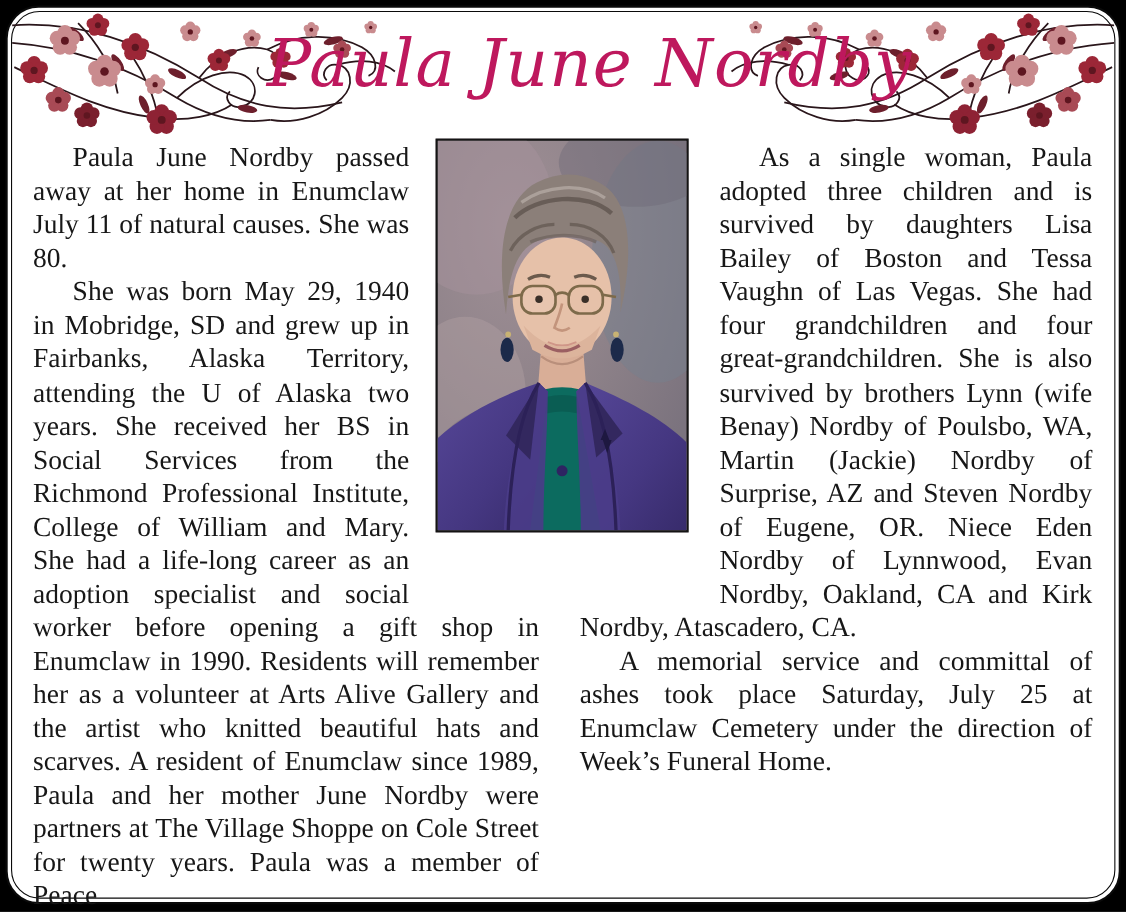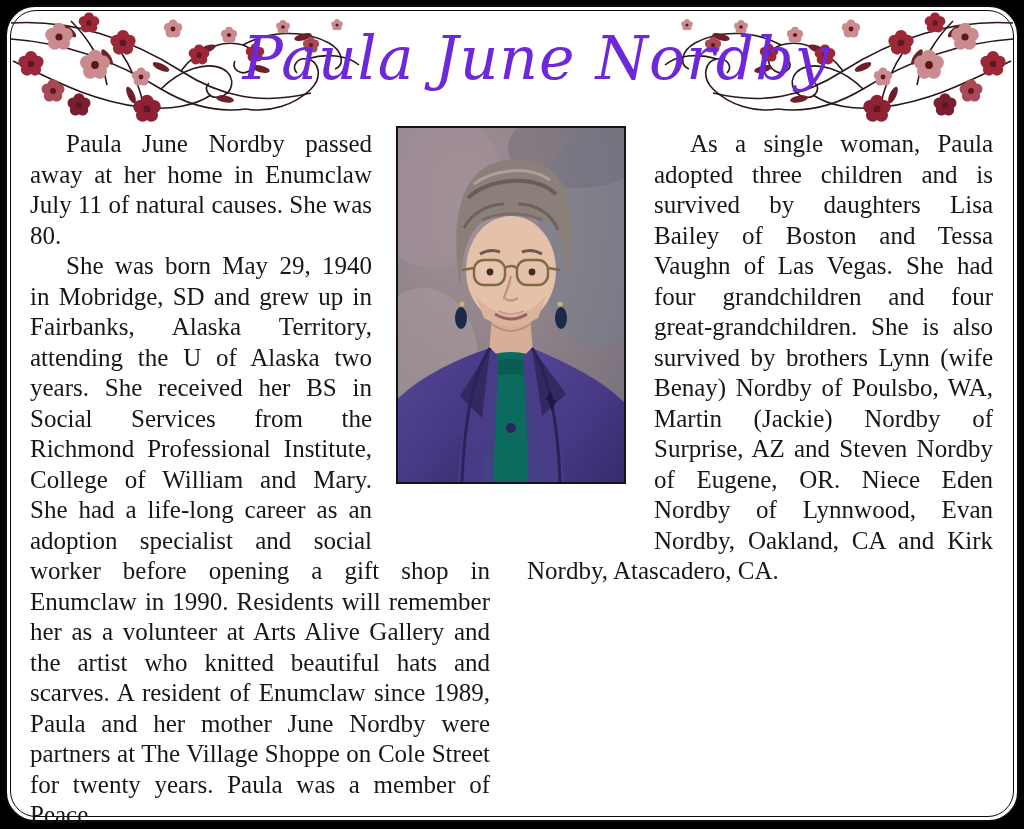--- a/index.html
+++ b/index.html
@@ -33,21 +33,21 @@
   .floral.right { right:4px; transform:scaleX(-1); }
   .page-title {
     position:absolute;
     top:16px; left:0; right:0;
     text-align:center;
     font-family:"DejaVu Serif", serif;
     font-style:italic;
     font-weight:500;
     font-size:60px;
     letter-spacing:1px;
-    color:#6d28d9;
+    color:#be185d;
     white-space:nowrap;
     margin-left:48px;
   }
   .content {
     position:absolute;
     top:116px; left:23px; right:24px; bottom:14px;
     color:#171717;
   }
   .col { position:absolute; top:6px; }
   .col-left  { left:0;  width:460px; }
@@ -180,20 +180,21 @@
 
     <div class="col col-left">
       <div class="spacer-right"></div>
       <p class="indent">Paula June Nordby passed away at her home in Enumclaw July 11 of natural causes. She was 80.</p>
       <p class="indent">She was born May 29, 1940 in Mobridge, SD and grew up in Fairbanks, Alaska Territory, attending the U of Alaska two years. She received her BS in Social Services from the Richmond Professional Institute, College of William and Mary. She had a life-long career as an adoption specialist and social worker before opening a gift shop in Enumclaw in 1990. Residents will remember her as a volunteer at Arts Alive Gallery and the artist who knitted beautiful hats and scarves. A resident of Enumclaw since 1989, Paula and her mother June Nordby were partners at The Village Shoppe on Cole Street for twenty years. Paula was a member of Peace</p>
     </div>
 
     <div class="col col-right">
       <div class="spacer-left"></div>
       <p class="indent">As a single woman, Paula adopted three children and is survived by daughters Lisa Bailey of Boston and Tessa Vaughn of Las Vegas. She had four grandchildren and four great-grandchildren. She is also survived by brothers Lynn (wife Benay) Nordby of Poulsbo, WA, Martin (Jackie) Nordby of Surprise, AZ and Steven Nordby of Eugene, OR. Niece Eden Nordby of Lynnwood, Evan Nordby, Oakland, CA and Kirk Nordby, Atascadero, CA.</p>
+      <p class="indent">A memorial service and committal of ashes took place Saturday, July 25 at Enumclaw Cemetery under the direction of Week’s Funeral Home.</p>
     </div>
 
     <div class="photo-frame" role="img" aria-label="Portrait photo of Paula June Nordby: short gray hair, glasses, dark teardrop earrings, purple jacket over a teal turtleneck, mottled gray-mauve studio background">
       <svg width="226" height="354" viewBox="0 0 226 354">
         <defs>
           <radialGradient id="bg1" cx="30%" cy="22%" r="85%">
             <stop offset="0%" stop-color="#a09096"></stop>
             <stop offset="55%" stop-color="#8e8289"></stop>
             <stop offset="100%" stop-color="#7b737e"></stop>
           </radialGradient>

